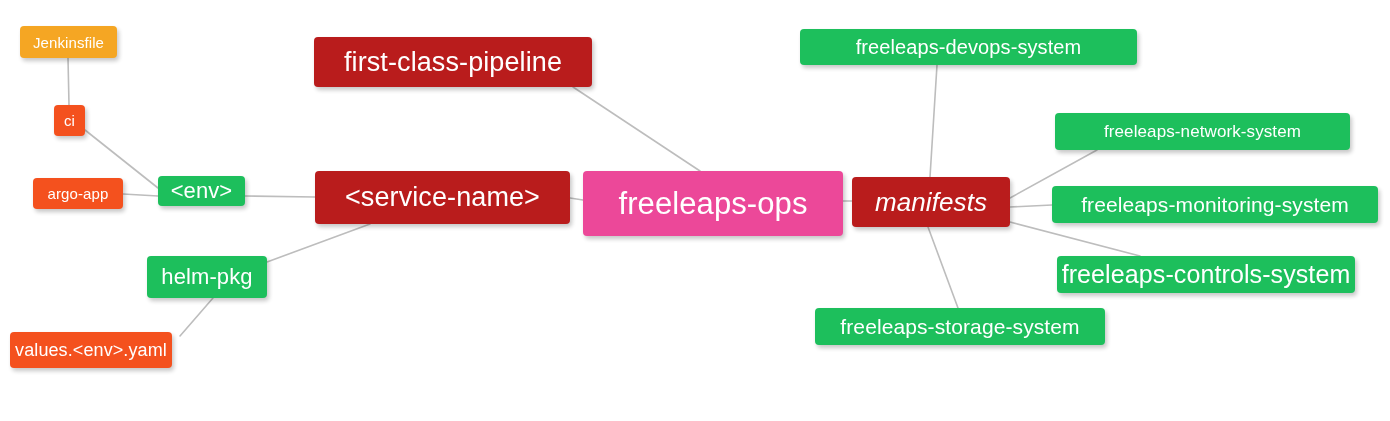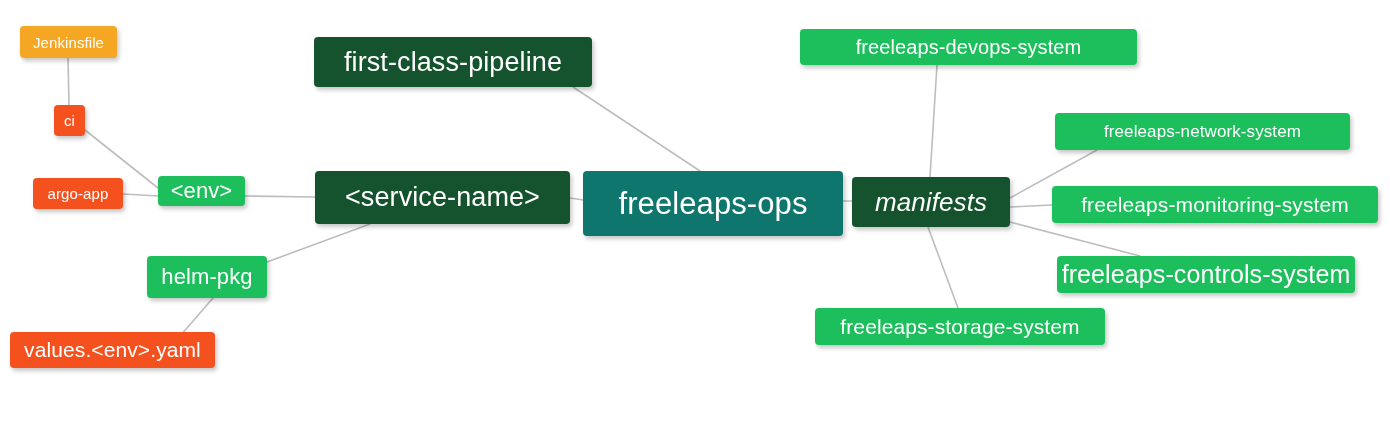--- a/index.html
+++ b/index.html
@@ -14,22 +14,22 @@
   .node{
     position:absolute;
     box-sizing:border-box;
     display:flex;align-items:center;justify-content:center;
     color:#ffffff;
     border-radius:4px;
     white-space:nowrap;
     box-shadow:2px 3px 4px rgba(0,0,0,0.22);
     letter-spacing:0.1px;
   }
-  .n-root   {background:#0f766e;}
-  .n-blue   {background:#14532d;}
+  .n-root   {background:#ec4899;}
+  .n-blue   {background:#b91c1c;}
   .n-green  {background:#1dbf5c;}
   .n-orange {background:#f5a623;}
   .n-red    {background:#f4511e;}
 </style>
 </head>
 <body>
 
 <div id="canvas">
   <svg id="edges" viewBox="0 0 1390 421" preserveAspectRatio="none">
       <line x1="68" y1="58" x2="69" y2="105" stroke="#bdbdbd" stroke-width="1.6" stroke-linecap="round"></line>
@@ -46,21 +46,21 @@
       <line x1="1010" y1="207" x2="1052" y2="205" stroke="#bdbdbd" stroke-width="1.6" stroke-linecap="round"></line>
       <line x1="1010" y1="222" x2="1140" y2="256" stroke="#bdbdbd" stroke-width="1.6" stroke-linecap="round"></line>
       <line x1="928" y1="227" x2="958" y2="308" stroke="#bdbdbd" stroke-width="1.6" stroke-linecap="round"></line>
     </svg>
   <div id="nodes">
       <div class="node n-orange" style="left: 20px; top: 26px; width: 97px; height: 32px; font-size: 15px;">Jenkinsfile</div>
       <div class="node n-red" style="left: 54px; top: 105px; width: 31px; height: 31px; font-size: 15px;">ci</div>
       <div class="node n-red" style="left: 33px; top: 178px; width: 90px; height: 31px; font-size: 15px;">argo-app</div>
       <div class="node n-green" style="left: 158px; top: 176px; width: 87px; height: 30px; font-size: 22px;">&lt;env&gt;</div>
       <div class="node n-green" style="left: 147px; top: 256px; width: 120px; height: 42px; font-size: 22px;">helm-pkg</div>
-      <div class="node n-red" style="left: 10px; top: 332px; width: 205px; height: 36px; font-size: 21px;">values.&lt;env&gt;.yaml</div>
+      <div class="node n-red" style="left: 10px; top: 332px; width: 162px; height: 36px; font-size: 18px;">values.&lt;env&gt;.yaml</div>
       <div class="node n-blue" style="left: 314px; top: 37px; width: 278px; height: 50px; font-size: 27px;">first-class-pipeline</div>
       <div class="node n-blue" style="left: 315px; top: 171px; width: 255px; height: 53px; font-size: 27px; text-align: center;">&lt;service-name&gt;</div>
       <div class="node n-root" style="left: 583px; top: 171px; width: 260px; height: 65px; font-size: 31px;">freeleaps-ops</div>
       <div class="node n-blue" style="left: 852px; top: 177px; width: 158px; height: 50px; font-size: 26px; font-style: italic;">manifests</div>
       <div class="node n-green" style="left: 800px; top: 29px; width: 337px; height: 36px; font-size: 20px;">freeleaps-devops-system</div>
       <div class="node n-green" style="left: 1055px; top: 113px; width: 295px; height: 37px; font-size: 17px;">freeleaps-network-system</div>
       <div class="node n-green" style="left: 1052px; top: 186px; width: 326px; height: 37px; font-size: 21px;">freeleaps-monitoring-system</div>
       <div class="node n-green" style="left: 1057px; top: 256px; width: 298px; height: 37px; font-size: 25px;">freeleaps-controls-system</div>
       <div class="node n-green" style="left: 815px; top: 308px; width: 290px; height: 37px; font-size: 21px;">freeleaps-storage-system</div>
     </div>

